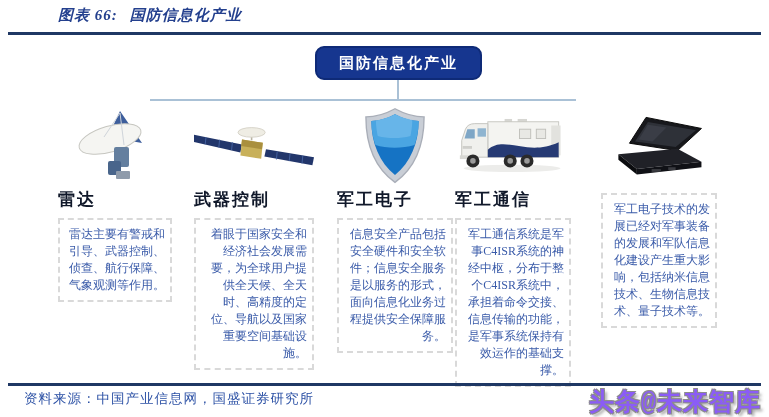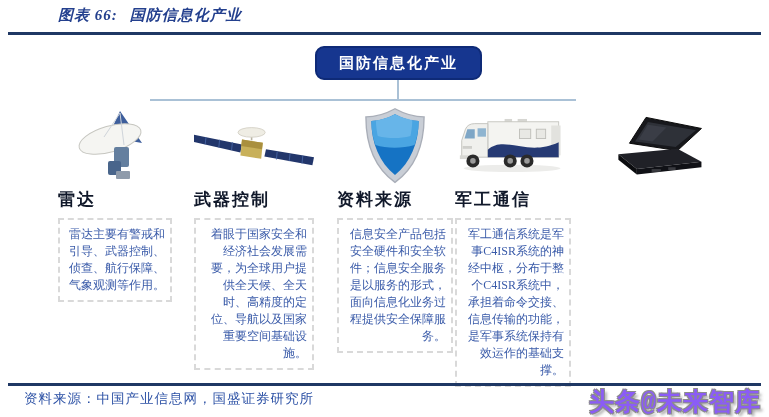--- a/index.html
+++ b/index.html
@@ -103,21 +103,21 @@
 
 <div class="col col-3">
   <div class="icon-wrap">
     <svg width="72" height="80" viewBox="0 0 78 88">
       <path d="M39 3 C50 9 62 12 71 12 C71 42 61 68 39 84 C17 68 7 42 7 12 C16 12 28 9 39 3 Z" fill="#c9ced6" stroke="#a9aeb8" stroke-width="1.5"></path>
       <path d="M39 9 C48 14 58 16 65 16.5 C65 41 56 62 39 76 C22 62 13 41 13 16.5 C20 16 30 14 39 9 Z" fill="#1573c4"></path>
       <path d="M39 9 C48 14 58 16 65 16.5 C65 26 63.5 35 60.5 43 C47 47 30 47 17.5 43 C14.5 35 13 26 13 16.5 C20 16 30 14 39 9 Z" fill="#4aa5e2"></path>
       <path d="M39 9 C45 12 52 14 58 15 C58 22 57 28 56 33 C45 36 31 36 20 33 C19 28 18 22 18 16 C25 15 33 12 39 9 Z" fill="#7fc2ee" opacity="0.55"></path>
     </svg>
   </div>
-  <div class="branch-label">资料来源</div>
+  <div class="branch-label">军工电子</div>
   <div class="desc">信息安全产品包括安全硬件和安全软件；信息安全服务是以服务的形式，面向信息化业务过程提供安全保障服务。</div>
 </div>
 
 <div class="col col-4">
   <div class="icon-wrap">
     <svg width="110" height="58" viewBox="0 0 118 60">
       <ellipse cx="58" cy="54" rx="52" ry="4" fill="#ececea"></ellipse>
       <rect x="50" y="1" width="8" height="5" fill="#d6d6d2"></rect>
       <rect x="64" y="1" width="10" height="5" fill="#d6d6d2"></rect>
       <rect x="32" y="4" width="76" height="38" fill="#f4f4f1" stroke="#c5c5c0" stroke-width="1"></rect>
@@ -148,17 +148,18 @@
       <polygon points="20,32 38,4 98,16 72,40" fill="#17181c" stroke="#000000" stroke-width="1"></polygon>
       <polygon points="26,30 40,9 92,18 70,36" fill="#2e3138"></polygon>
       <polygon points="30,28 40,12 60,15 45,30" fill="#3c4049" opacity="0.85"></polygon>
       <polygon points="8,44 72,38 98,52 28,60" fill="#202127"></polygon>
       <polygon points="28,60 98,52 98,58 28,66" fill="#101116"></polygon>
       <polygon points="8,44 28,60 28,66 8,50" fill="#0b0c0f"></polygon>
       <rect x="44" y="60" width="10" height="3" fill="#3a3b40"></rect>
       <rect x="62" y="58" width="8" height="3" fill="#3a3b40"></rect>
     </svg>
   </div>
+  <div class="desc">军工电子技术的发展已经对军事装备的发展和军队信息化建设产生重大影响，包括纳米信息技术、生物信息技术、量子技术等。</div>
 </div>
 
 <div class="rule rule-bottom"></div>
 <div class="source-note">资料来源：中国产业信息网，国盛证券研究所</div>
 <div class="watermark">头条@未来智库</div>
 
 </body></html>

